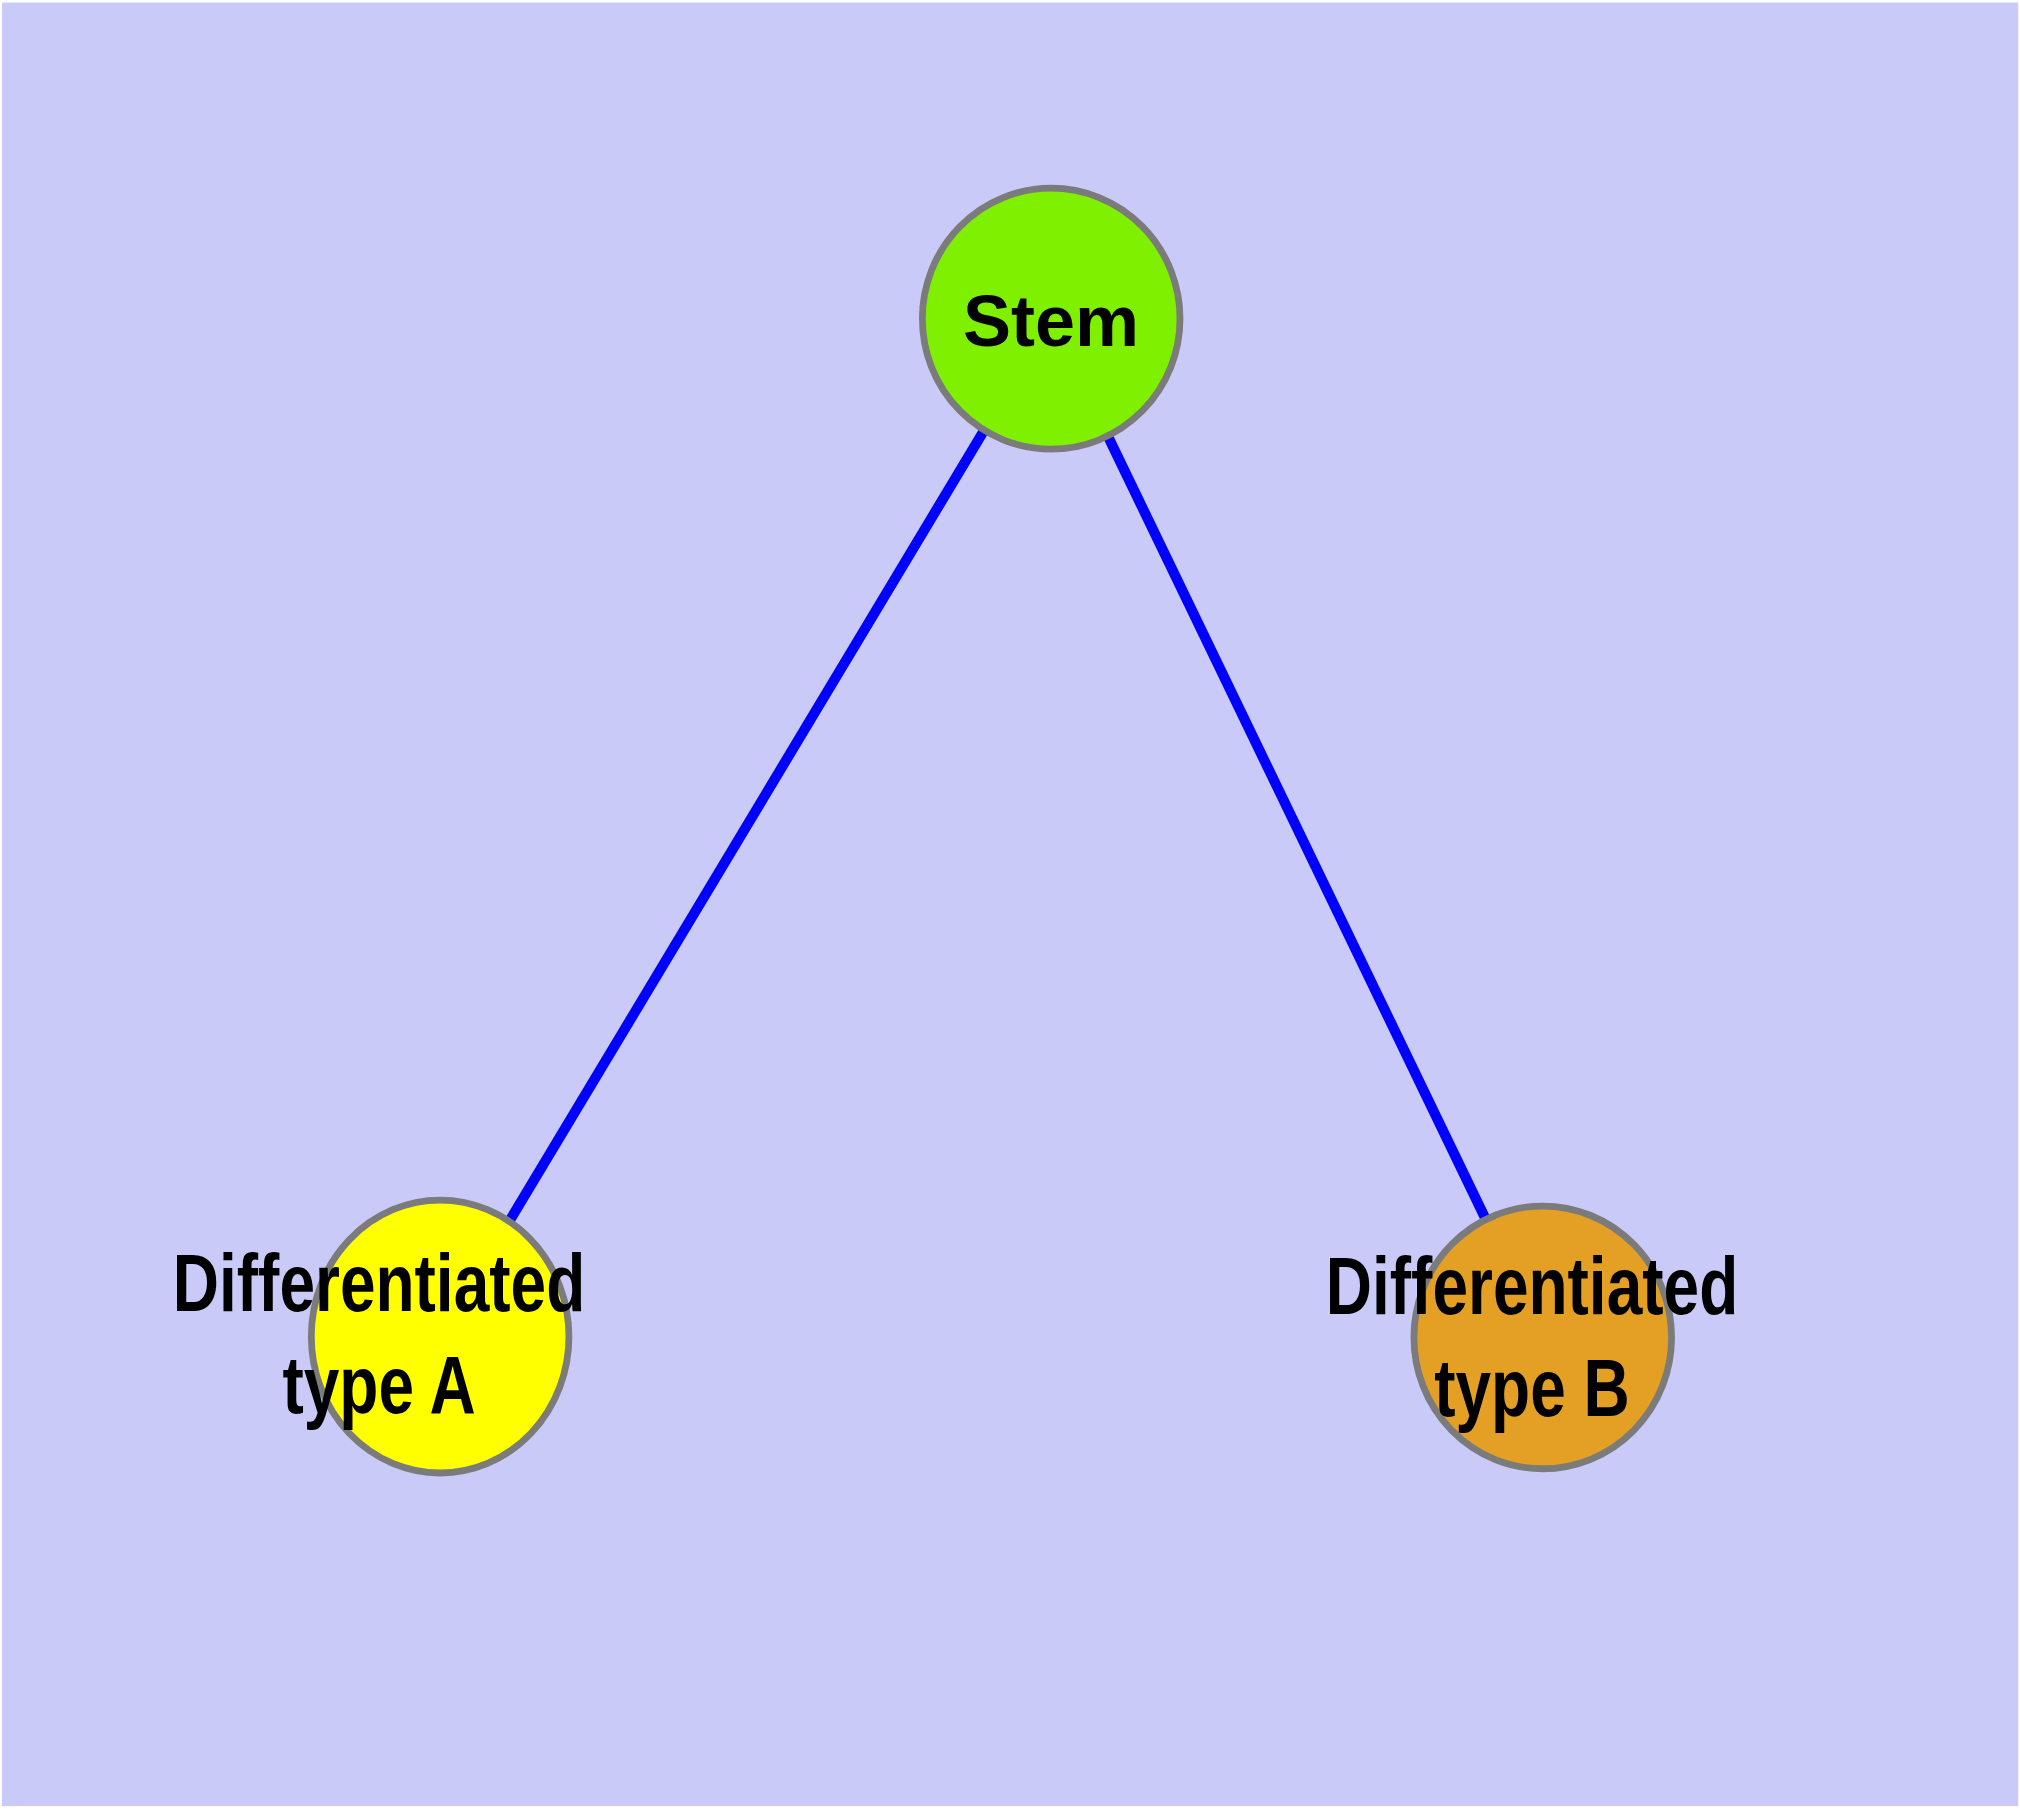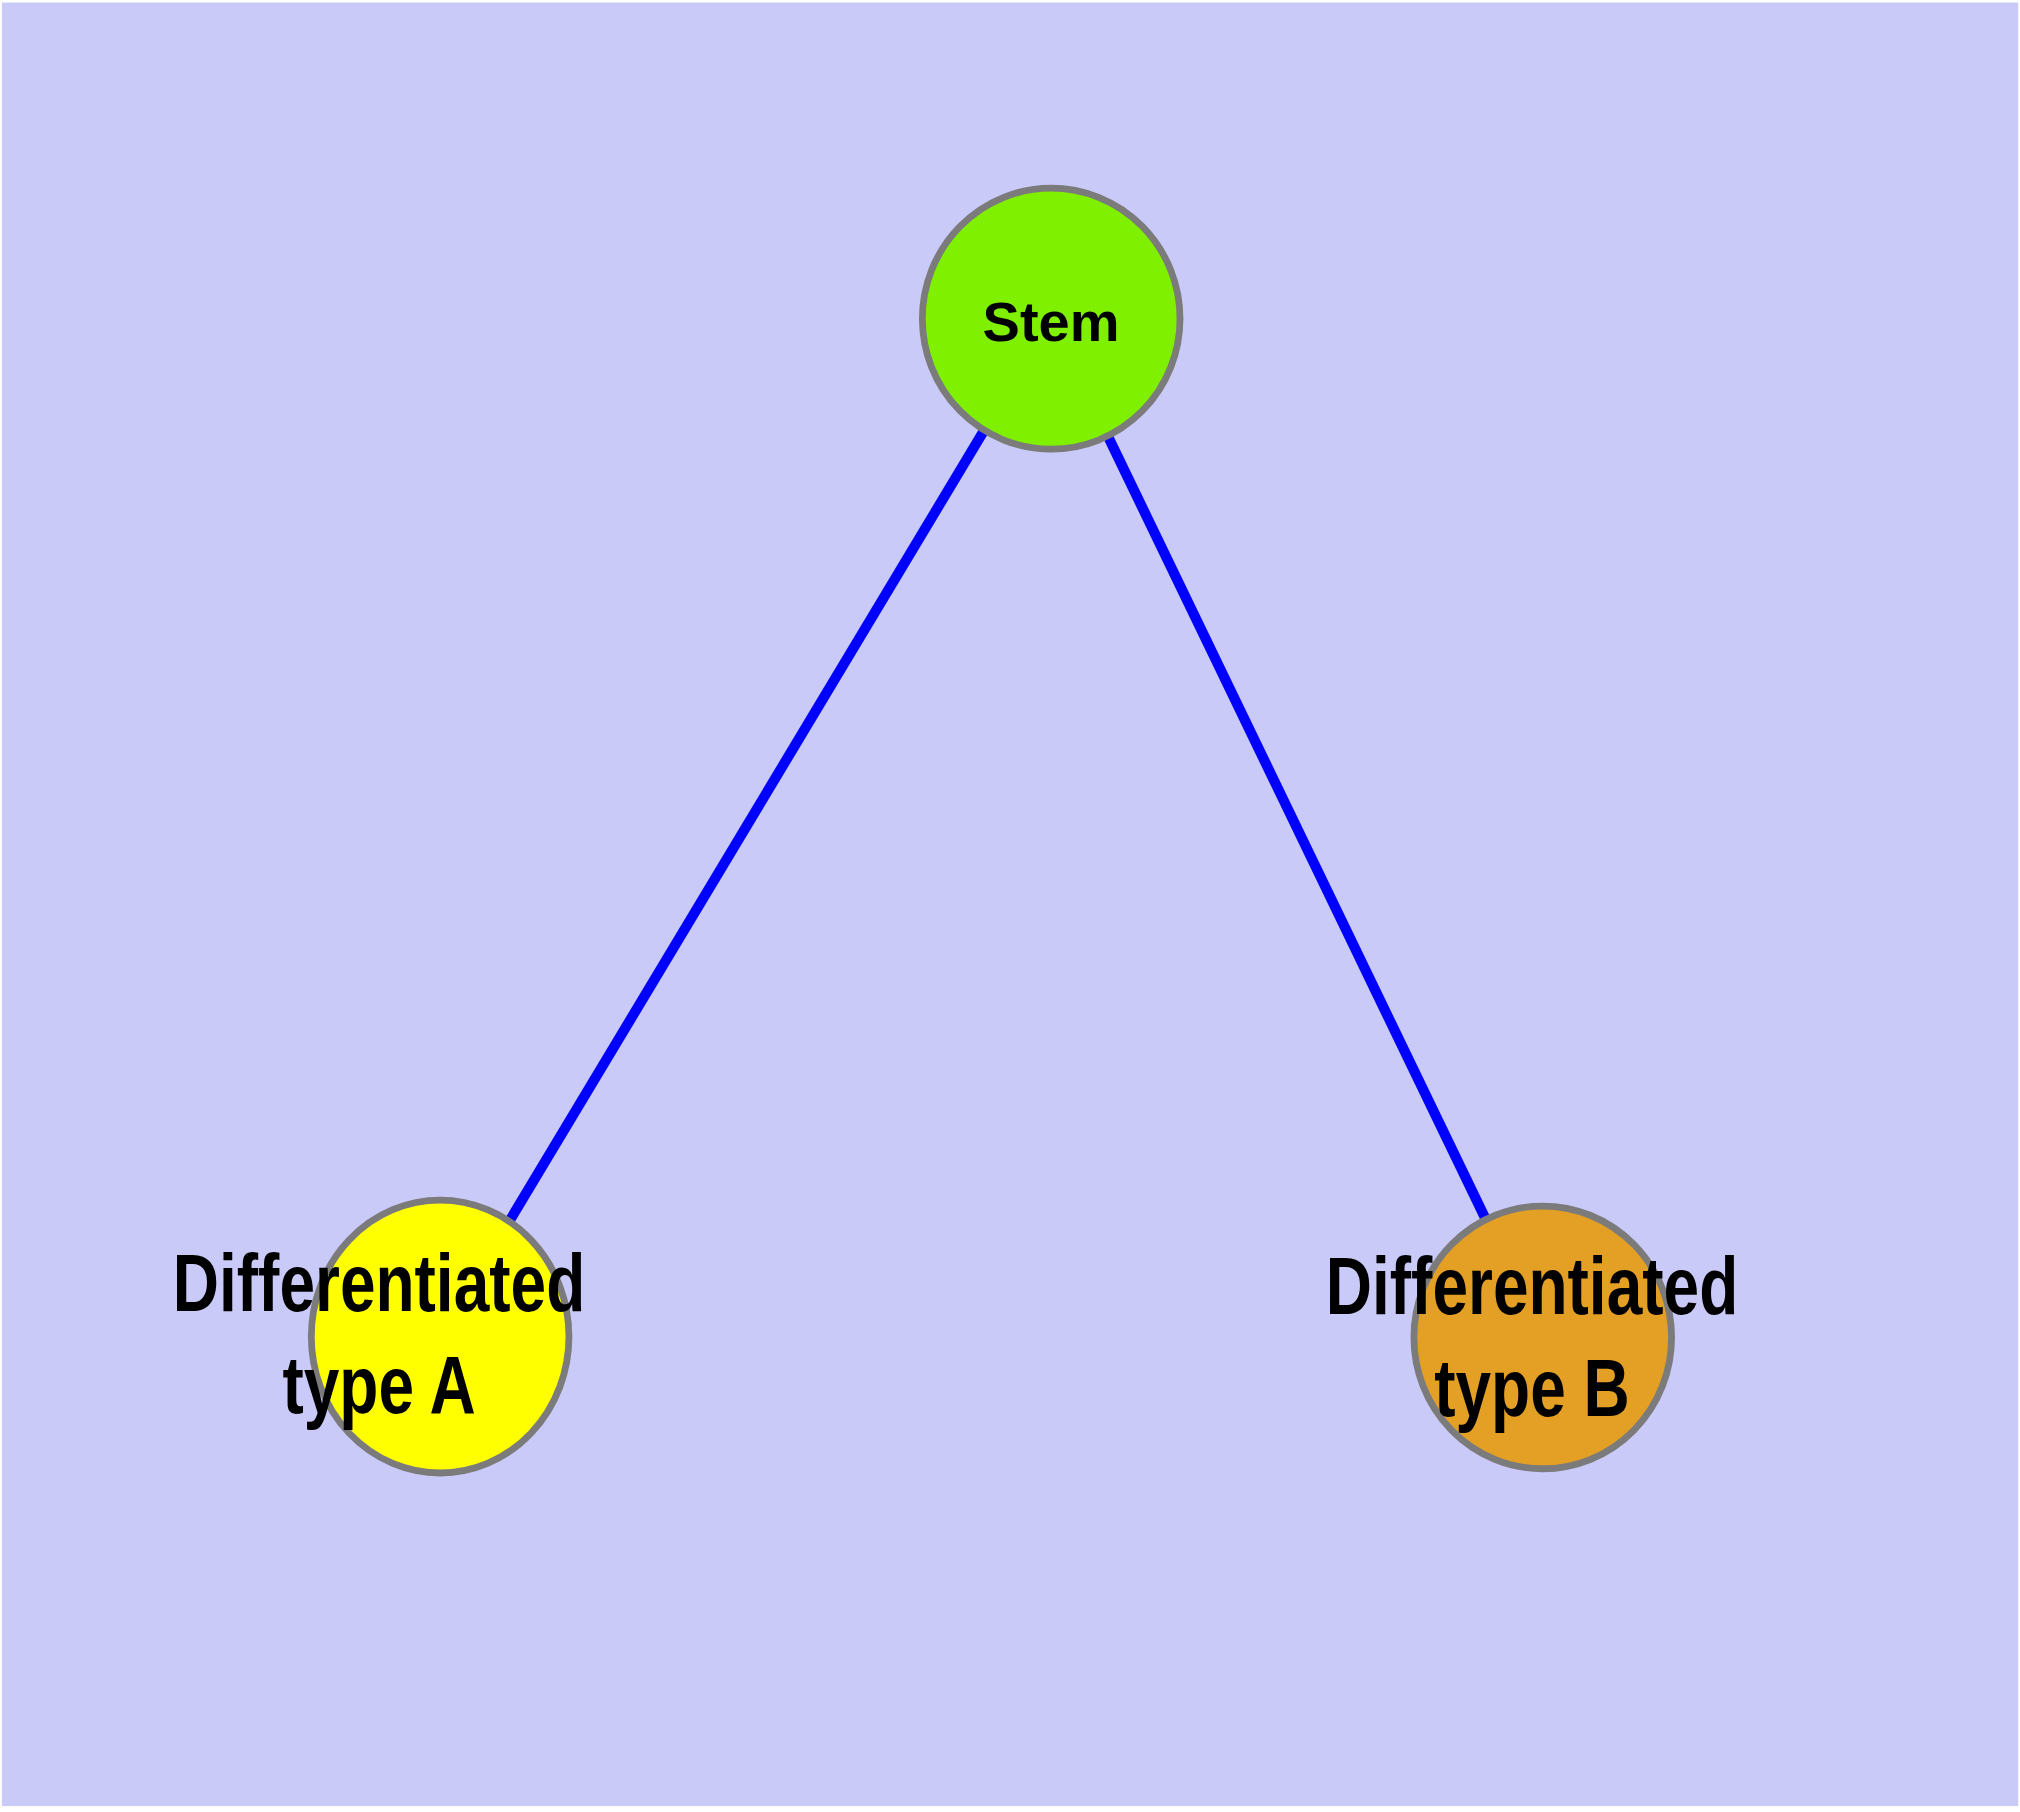--- a/index.html
+++ b/index.html
@@ -30,21 +30,21 @@
     font-weight: bold;
     color: #000000;
     text-align: center;
     white-space: pre-line;
     transform: translate(-50%, -50%);
     pointer-events: none;
   }
   .stem-label {
     left: 1051px;
     top: 321px;
-    font-size: 56px;
+    font-size: 72px;
     line-height: 93px;
   }
   .wide-label {
     font-size: 81px;
     line-height: 102px;
     transform: translate(-50%, -50%) scaleX(0.79);
   }
   .a-label {
     left: 379px;
     top: 1334px;

